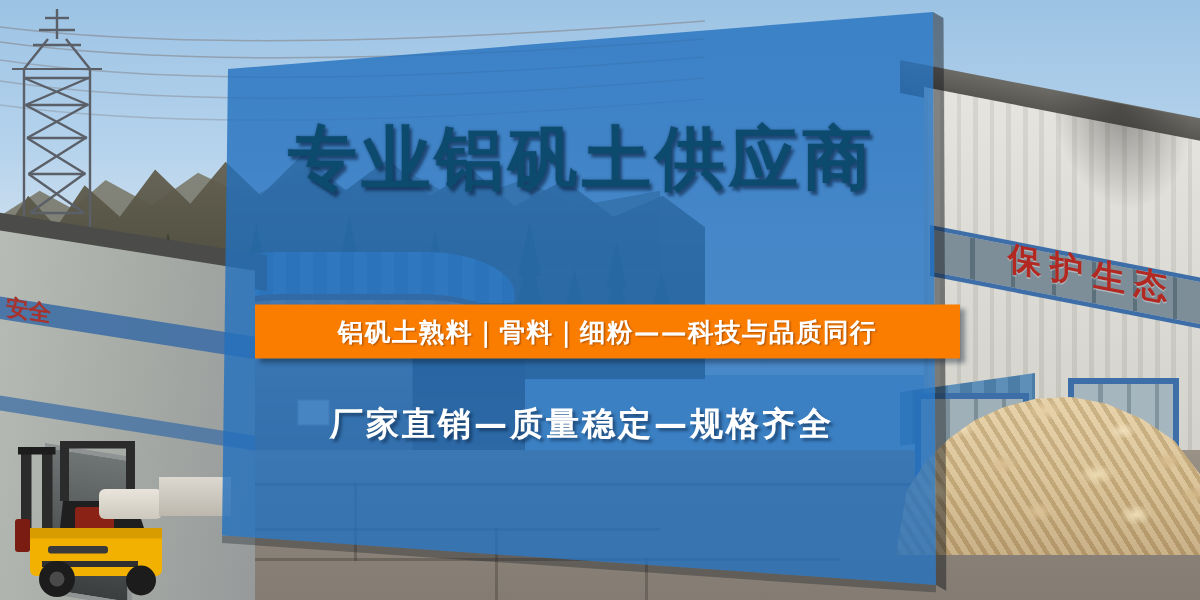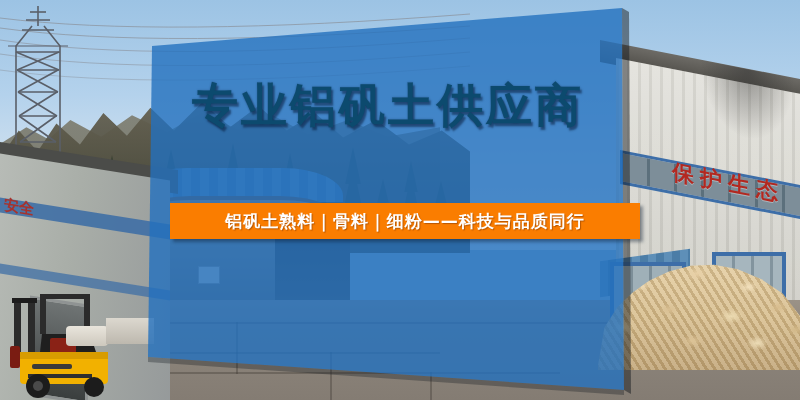--- a/index.html
+++ b/index.html
@@ -346,15 +346,16 @@
   <div class="panel-shadow2"></div>
 
   <div class="content">
 
     <div class="headline">专业铝矾土供应商</div>
 
     <div class="ribbon">
       <span class="ribbon-text">铝矾土熟料｜骨料｜细粉——科技与品质同行</span>
     </div>
 
+    <div class="sub sub1">厂家直销—质量稳定—规格齐全</div>
   </div>
 
 </div>
 
 </body></html>

